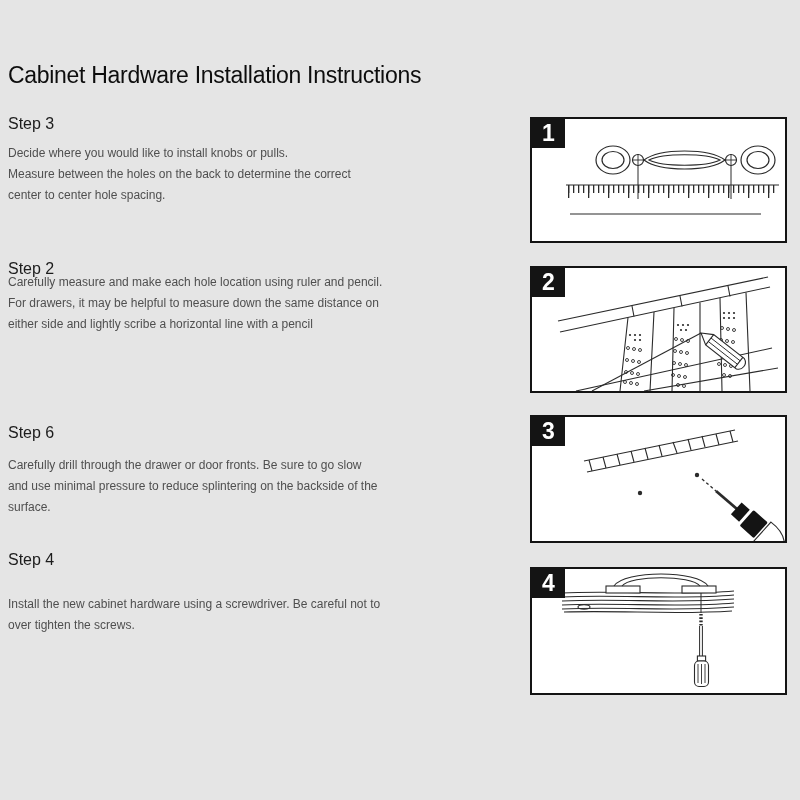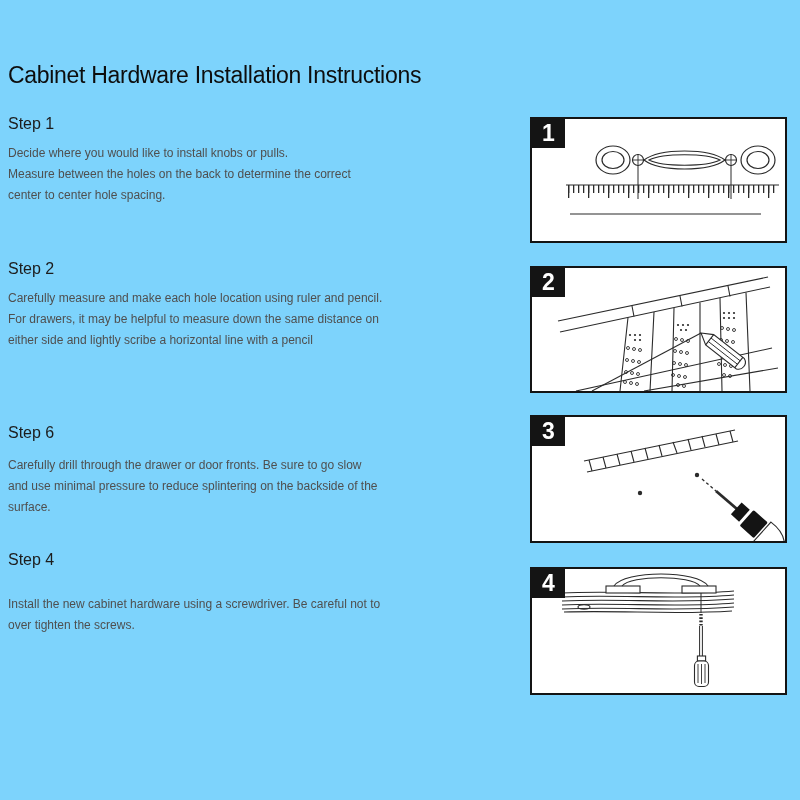--- a/index.html
+++ b/index.html
@@ -1,17 +1,17 @@
 <!DOCTYPE html>
 <html><head>
 <meta charset="utf-8">
 <style>
   html,body { margin:0; padding:0; background:#ffffff; }
   .page {
-    position:relative; width:800px; height:800px; background:#7dd3fc;
+    position:relative; width:800px; height:800px; background:#e5e5e5;
     font-family:"Liberation Sans", sans-serif; overflow:hidden;
   }
   .doc-title {
     position:absolute; left:8px; top:62px;
     font-size:23px; letter-spacing:-0.3px; color:#0d0d0d; white-space:nowrap;
   }
   .step-heading {
     position:absolute; left:8px;
     font-size:16px; line-height:20px; color:#1c1c1c; white-space:nowrap;
   }
@@ -27,32 +27,32 @@
   .badge {
     position:absolute; left:0; top:0; width:33px; height:29px;
     background:#141414; color:#ffffff; font-weight:bold; font-size:23px;
     display:flex; align-items:center; justify-content:center; z-index:2;
   }
   #fig1 { top:117px; height:126px; }
   #fig2 { top:266px; height:127px; }
   #fig3 { top:415px; height:128px; }
   #fig4 { top:567px; height:128px; }
   #h1 { top:114px; } #b1 { top:143px; }
-  #h2 { top:259px; } #b2 { top:288px; }
+  #h2 { top:259px; } #b2 { top:272px; }
   #h3 { top:423px; } #b3 { top:447px;margin-top:8px; }
   #h4 { top:550px; } #b4 { top:594px; }
 </style>
 </head>
 <body>
 
 <div class="page">
 
   <div class="doc-title">Cabinet Hardware Installation Instructions</div>
 
-  <div id="h1" class="step-heading">Step 1</div>
+  <div id="h1" class="step-heading">Step 3</div>
   <div id="b1" class="step-body">Decide where you would like to install knobs or pulls.
 Measure between the holes on the back to determine the correct
 center to center hole spacing.</div>
   <div id="fig1" class="fig">
     <span class="badge">1</span>
     <svg viewBox="0 0 253 122" preserveAspectRatio="none">
       <g stroke="#2b2b2b" stroke-width="1.2" fill="none">
         <ellipse cx="81" cy="41" rx="17" ry="14"></ellipse>
         <ellipse cx="81" cy="41" rx="11" ry="8.5"></ellipse>
         <ellipse cx="226" cy="41" rx="17" ry="14"></ellipse>

